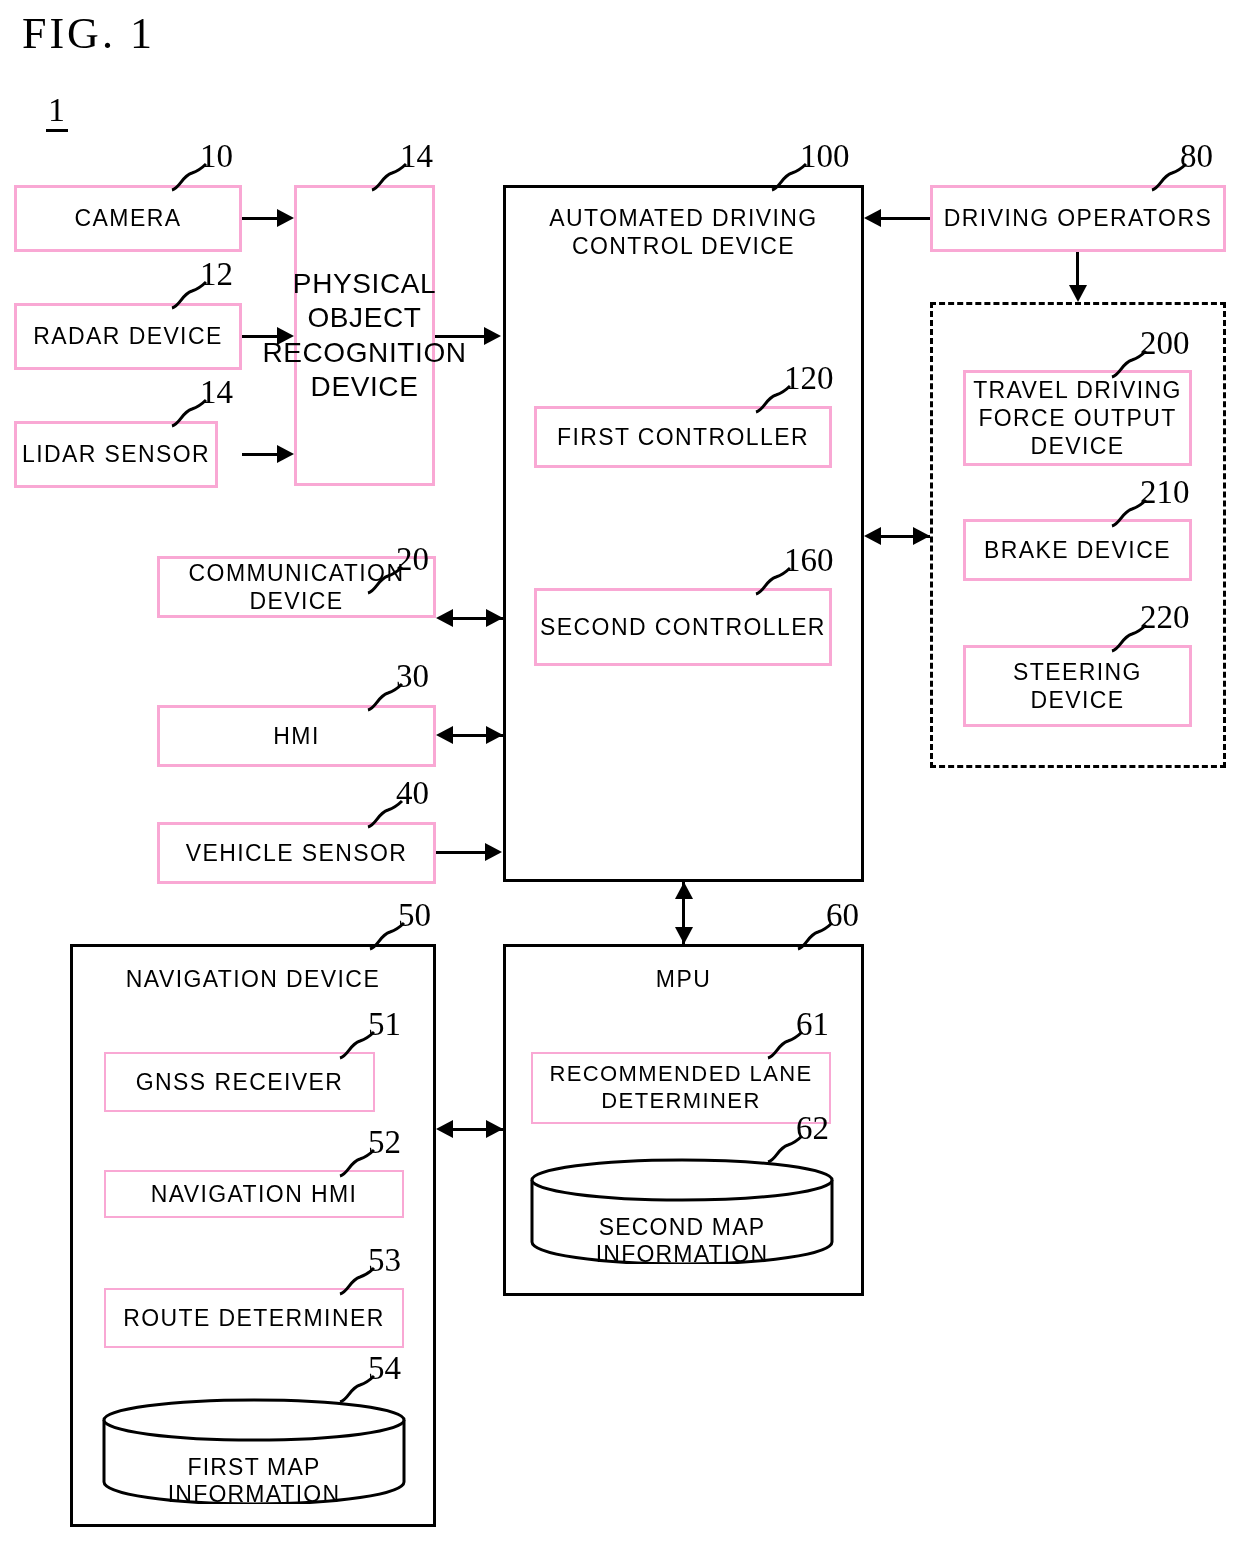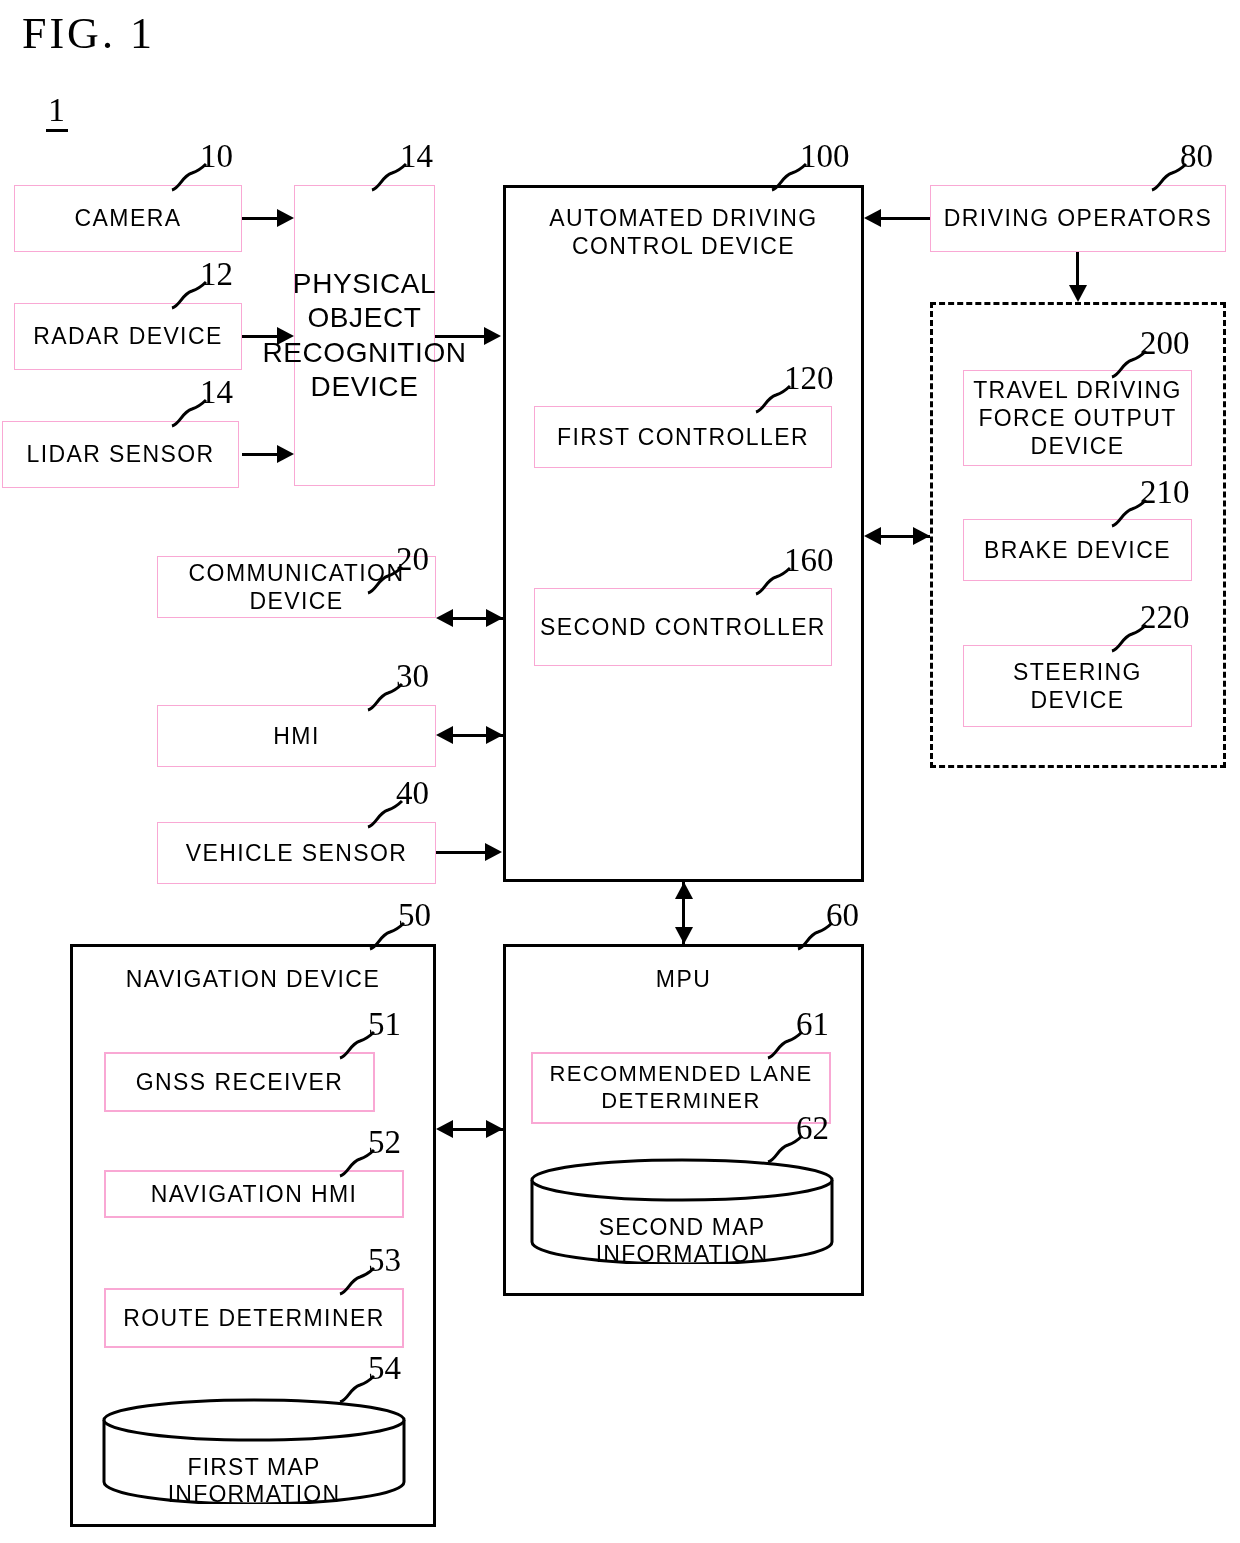--- a/index.html
+++ b/index.html
@@ -18,21 +18,21 @@
   .sys-num{
     position:absolute;left:46px;top:92px;
     font-family:"Liberation Serif", serif;
     font-size:34px;border-bottom:3px solid #000;padding:0 3px 1px 2px;
     line-height:1.05;
   }
 
   
   .box{
     position:absolute;box-sizing:border-box;
-    border:1px solid #f9a8d4;background:#fff;
+    border:3px solid #f9a8d4;background:#fff;
     display:flex;align-items:center;justify-content:center;
     text-align:center;
     font-family:"Liberation Sans", sans-serif;
     font-size:23px;letter-spacing:1.4px;line-height:1.22;
     white-space:pre-line;
   }
   .box.thin{border-width:2px;}
   .container{
     position:absolute;box-sizing:border-box;
     border:3px solid #000;background:#fff;
@@ -85,21 +85,21 @@
   <svg class="leader" style="left:170px;top:160px;" width="40" height="32">
     <path d="M2,30 C10,28 12,16 22,13 C28,11 32,8 36,4" stroke="#000" stroke-width="3" fill="none"></path>
   </svg>
 
   <div class="box" style="left:14px;top:303px;width:228px;height:67px;text-align:center;">RADAR DEVICE</div>
   <div class="refnum" style="left:200px;top:258px;">12</div>
   <svg class="leader" style="left:170px;top:278px;" width="40" height="32">
     <path d="M2,30 C10,28 12,16 22,13 C28,11 32,8 36,4" stroke="#000" stroke-width="3" fill="none"></path>
   </svg>
 
-  <div class="box" style="left:2px;top:421px;width:237px;height:67px;">LIDAR SENSOR</div>
+  <div class="box" style="left:14px;top:421px;width:204px;height:67px;">LIDAR SENSOR</div>
   <div class="refnum" style="left:200px;top:376px;">14</div>
   <svg class="leader" style="left:170px;top:396px;" width="40" height="32">
     <path d="M2,30 C10,28 12,16 22,13 C28,11 32,8 36,4" stroke="#000" stroke-width="3" fill="none"></path>
   </svg>
 
   <div class="box" style="left:294px;top:185px;width:141px;height:301px;font-size:28px;letter-spacing:0.6px;">PHYSICAL
 OBJECT
 RECOGNITION
 DEVICE</div>
   <div class="refnum" style="left:400px;top:140px;">14</div>

